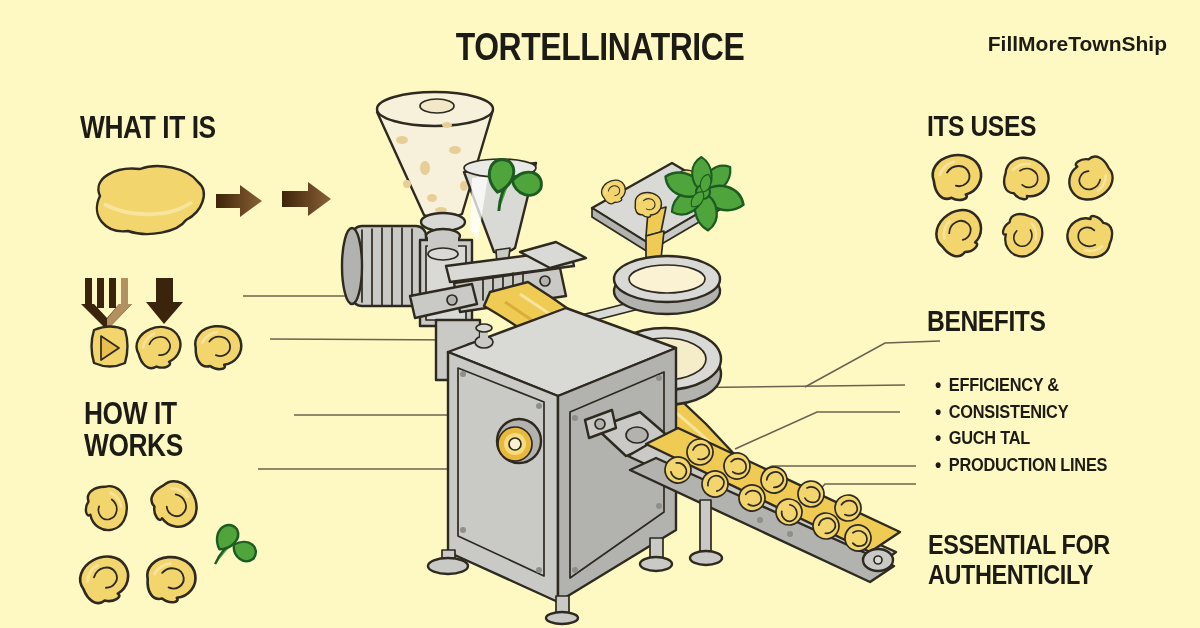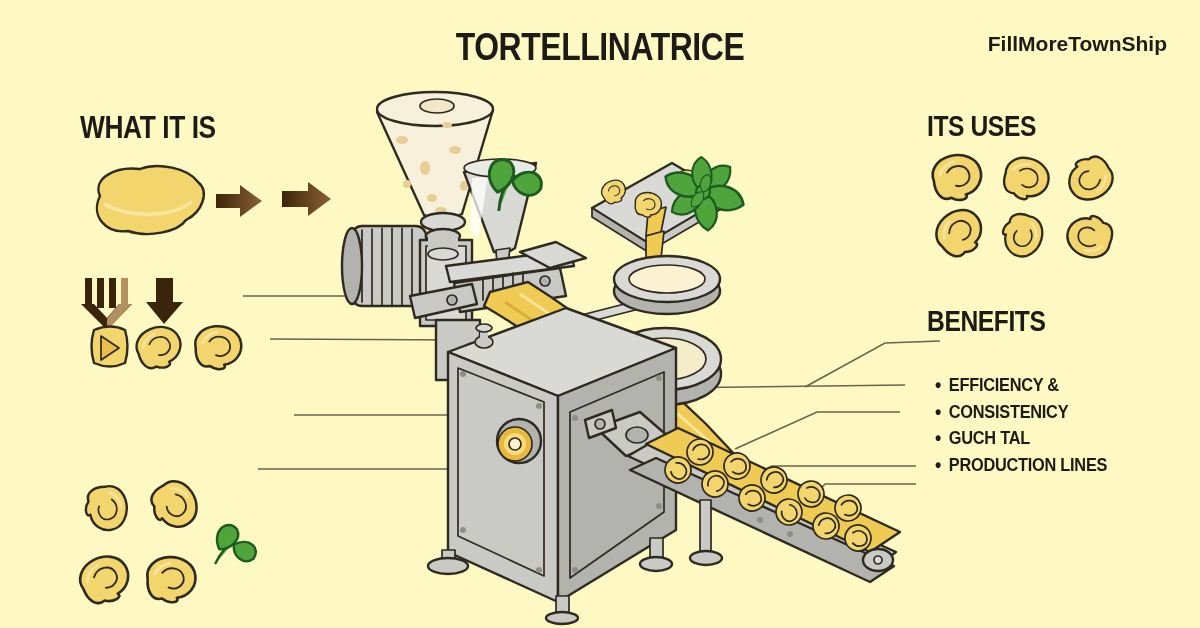--- a/index.html
+++ b/index.html
@@ -279,26 +279,34 @@
         </g>
       </g>
     </g>
   </svg>
 
   <div id="title" class="txt">TORTELLINATRICE</div>
   <div id="watermark" class="txt">FillMoreTownShip</div>
 
   <div id="h-what" class="txt big cond">WHAT IT IS</div>
 
+  <div id="h-how" class="txt big">
+    <div class="cond">HOW IT</div>
+    <div class="cond">WORKS</div>
+  </div>
 
   <div id="h-uses" class="txt big cond">ITS USES</div>
 
   <div id="h-benefits" class="txt big cond">BENEFITS</div>
   <ul id="benefits-list" class="txt">
     <li>EFFICIENCY &amp;</li>
     <li>CONSISTENICY</li>
     <li>GUCH TAL</li>
     <li>PRODUCTION LINES</li>
   </ul>
 
 
+  <div id="essential" class="txt">
+    <div>ESSENTIAL FOR</div>
+    <div>AUTHENTICILY</div>
+  </div>
 
 </div>
 
 </body></html>

